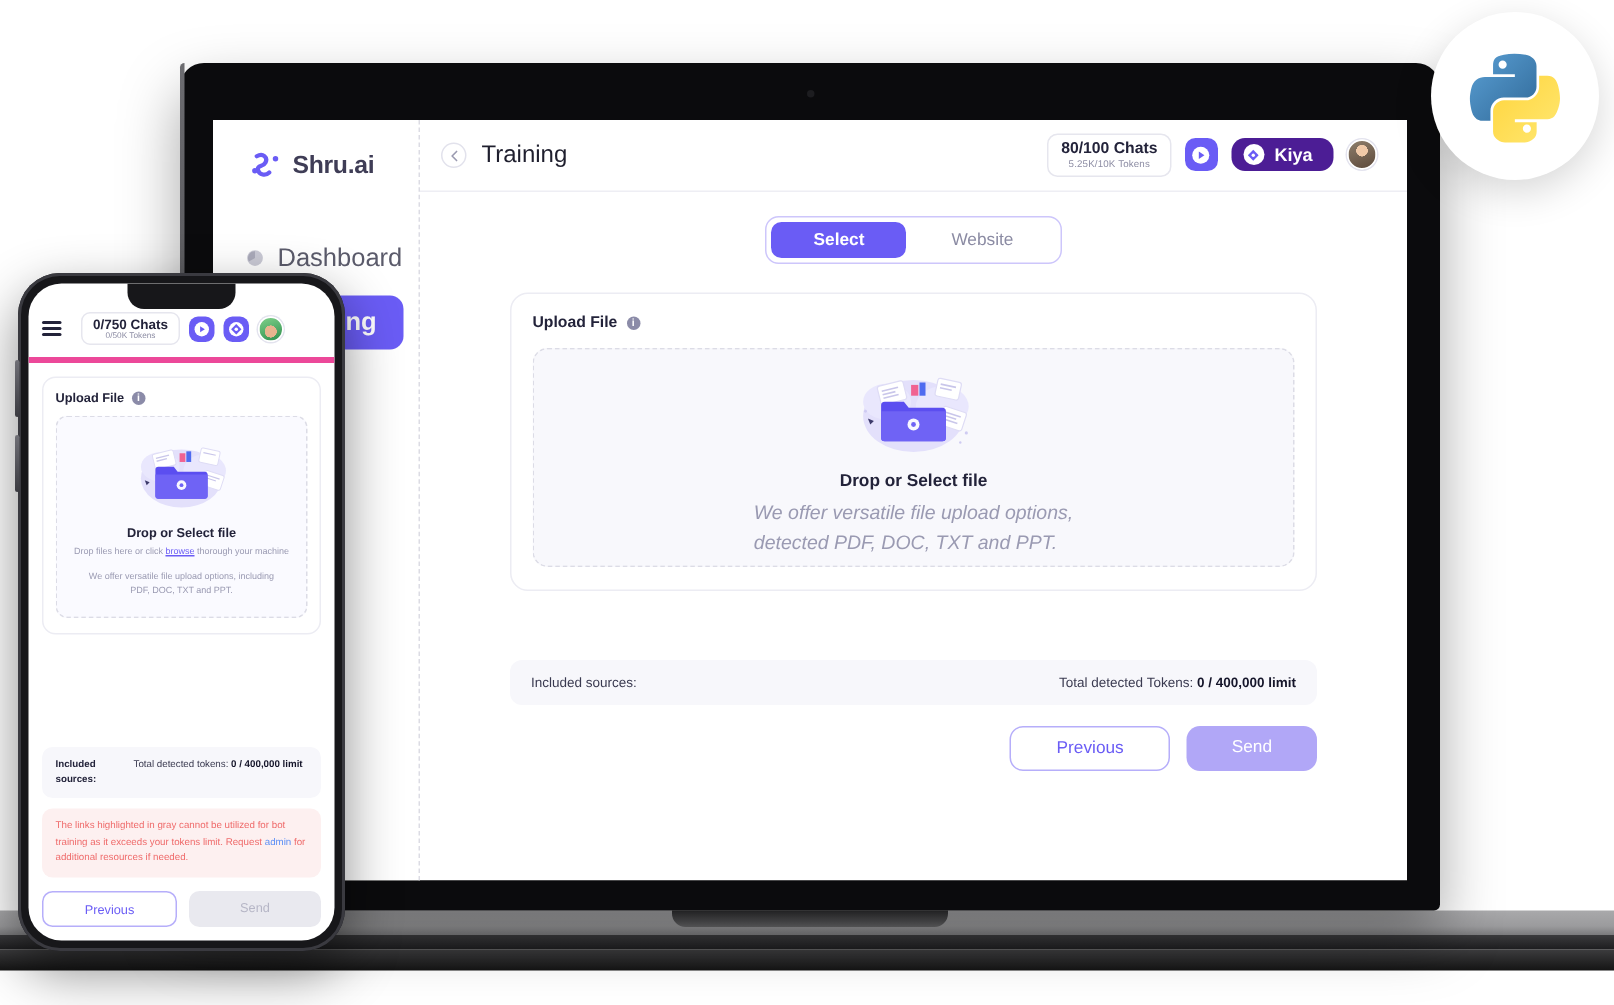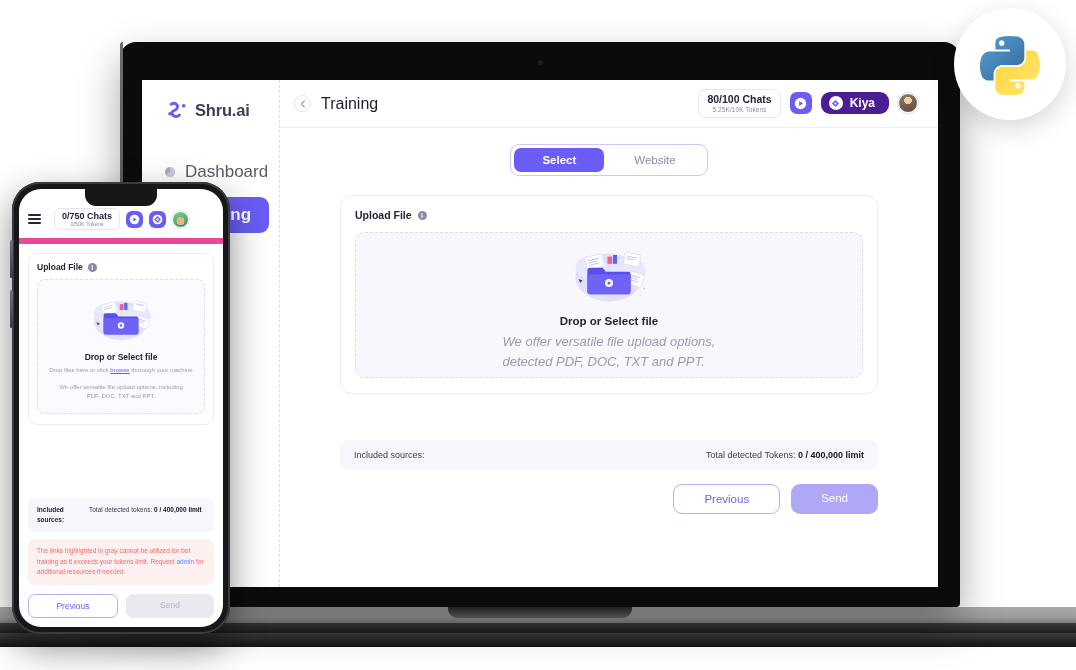--- a/index.html
+++ b/index.html
@@ -162,21 +162,21 @@
   }
   .phone-notch{
     position:absolute;left:50%;top:0;margin-left:-36px;width:72px;height:17px;
     background:#17171a;border-radius:0 0 11px 11px;z-index:4;
   }
   .p-top { height: 16px; flex:none; position:relative; }
   .p-top .dot{position:absolute;left:50%;top:7px;margin-left:-1.5px;width:3px;height:3px;
     border-radius:50%;background:#d5d5de;}
   .p-header {
     display: flex; align-items: center; gap: 6px; padding: 3px 9px 8px;
-    border-bottom: 6px solid #ec4899; flex:none;
+    border-bottom: 4px solid #ec4899; flex:none;
   }
   .burger { width: 13px; flex:none; cursor:pointer; }
   .burger span{display:block;height:1.5px;background:#23233a;margin:2.5px 0;border-radius:1px;}
   .p-chip { border: 1px solid #e6e6ee; border-radius: 6px; padding: 2.5px 7px 2px;
     text-align:center; line-height:1.1; margin-left:7px;}
   .p-chip-main{font-size:9px;font-weight:700;color:#23233a;}
   .p-chip-sub{font-size:5.5px;color:#8d8da4;}
   .p-ico { width: 17px; height: 17px; border-radius: 6px; background:#6a5cf5;
     display:flex;align-items:center;justify-content:center;flex:none;cursor:pointer;}
   .p-avatar { width: 17px; height: 17px; border-radius: 50%; flex:none;

